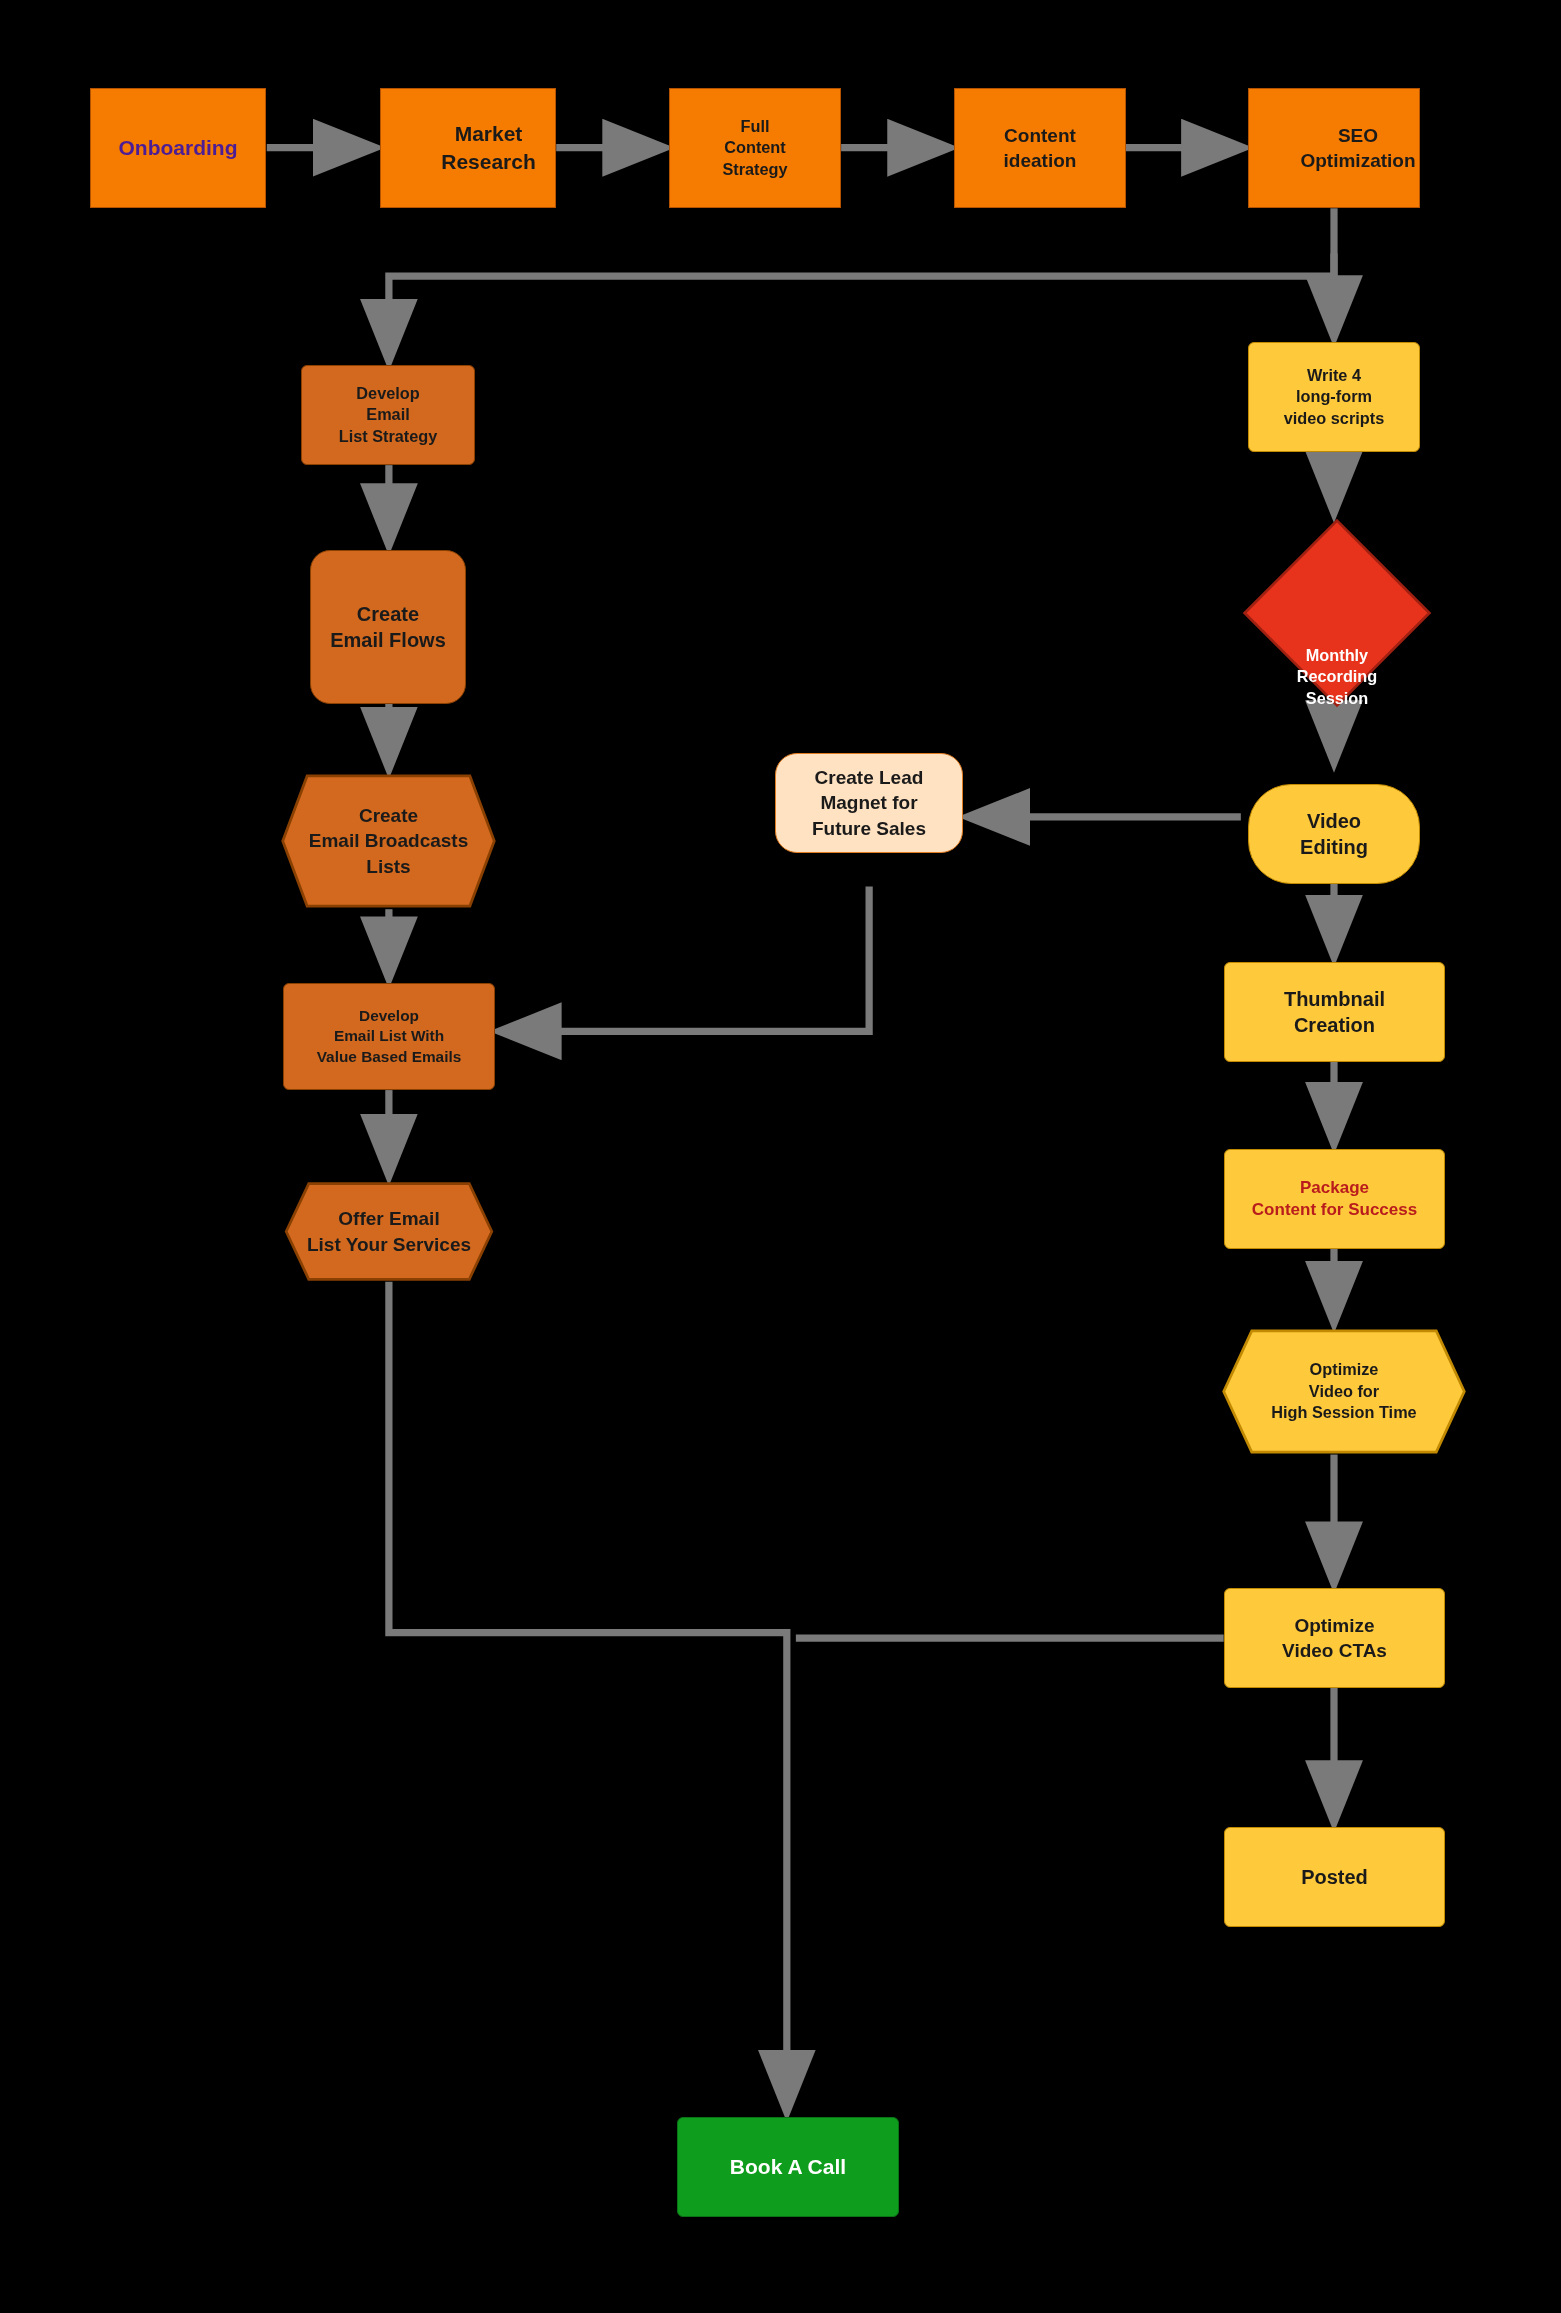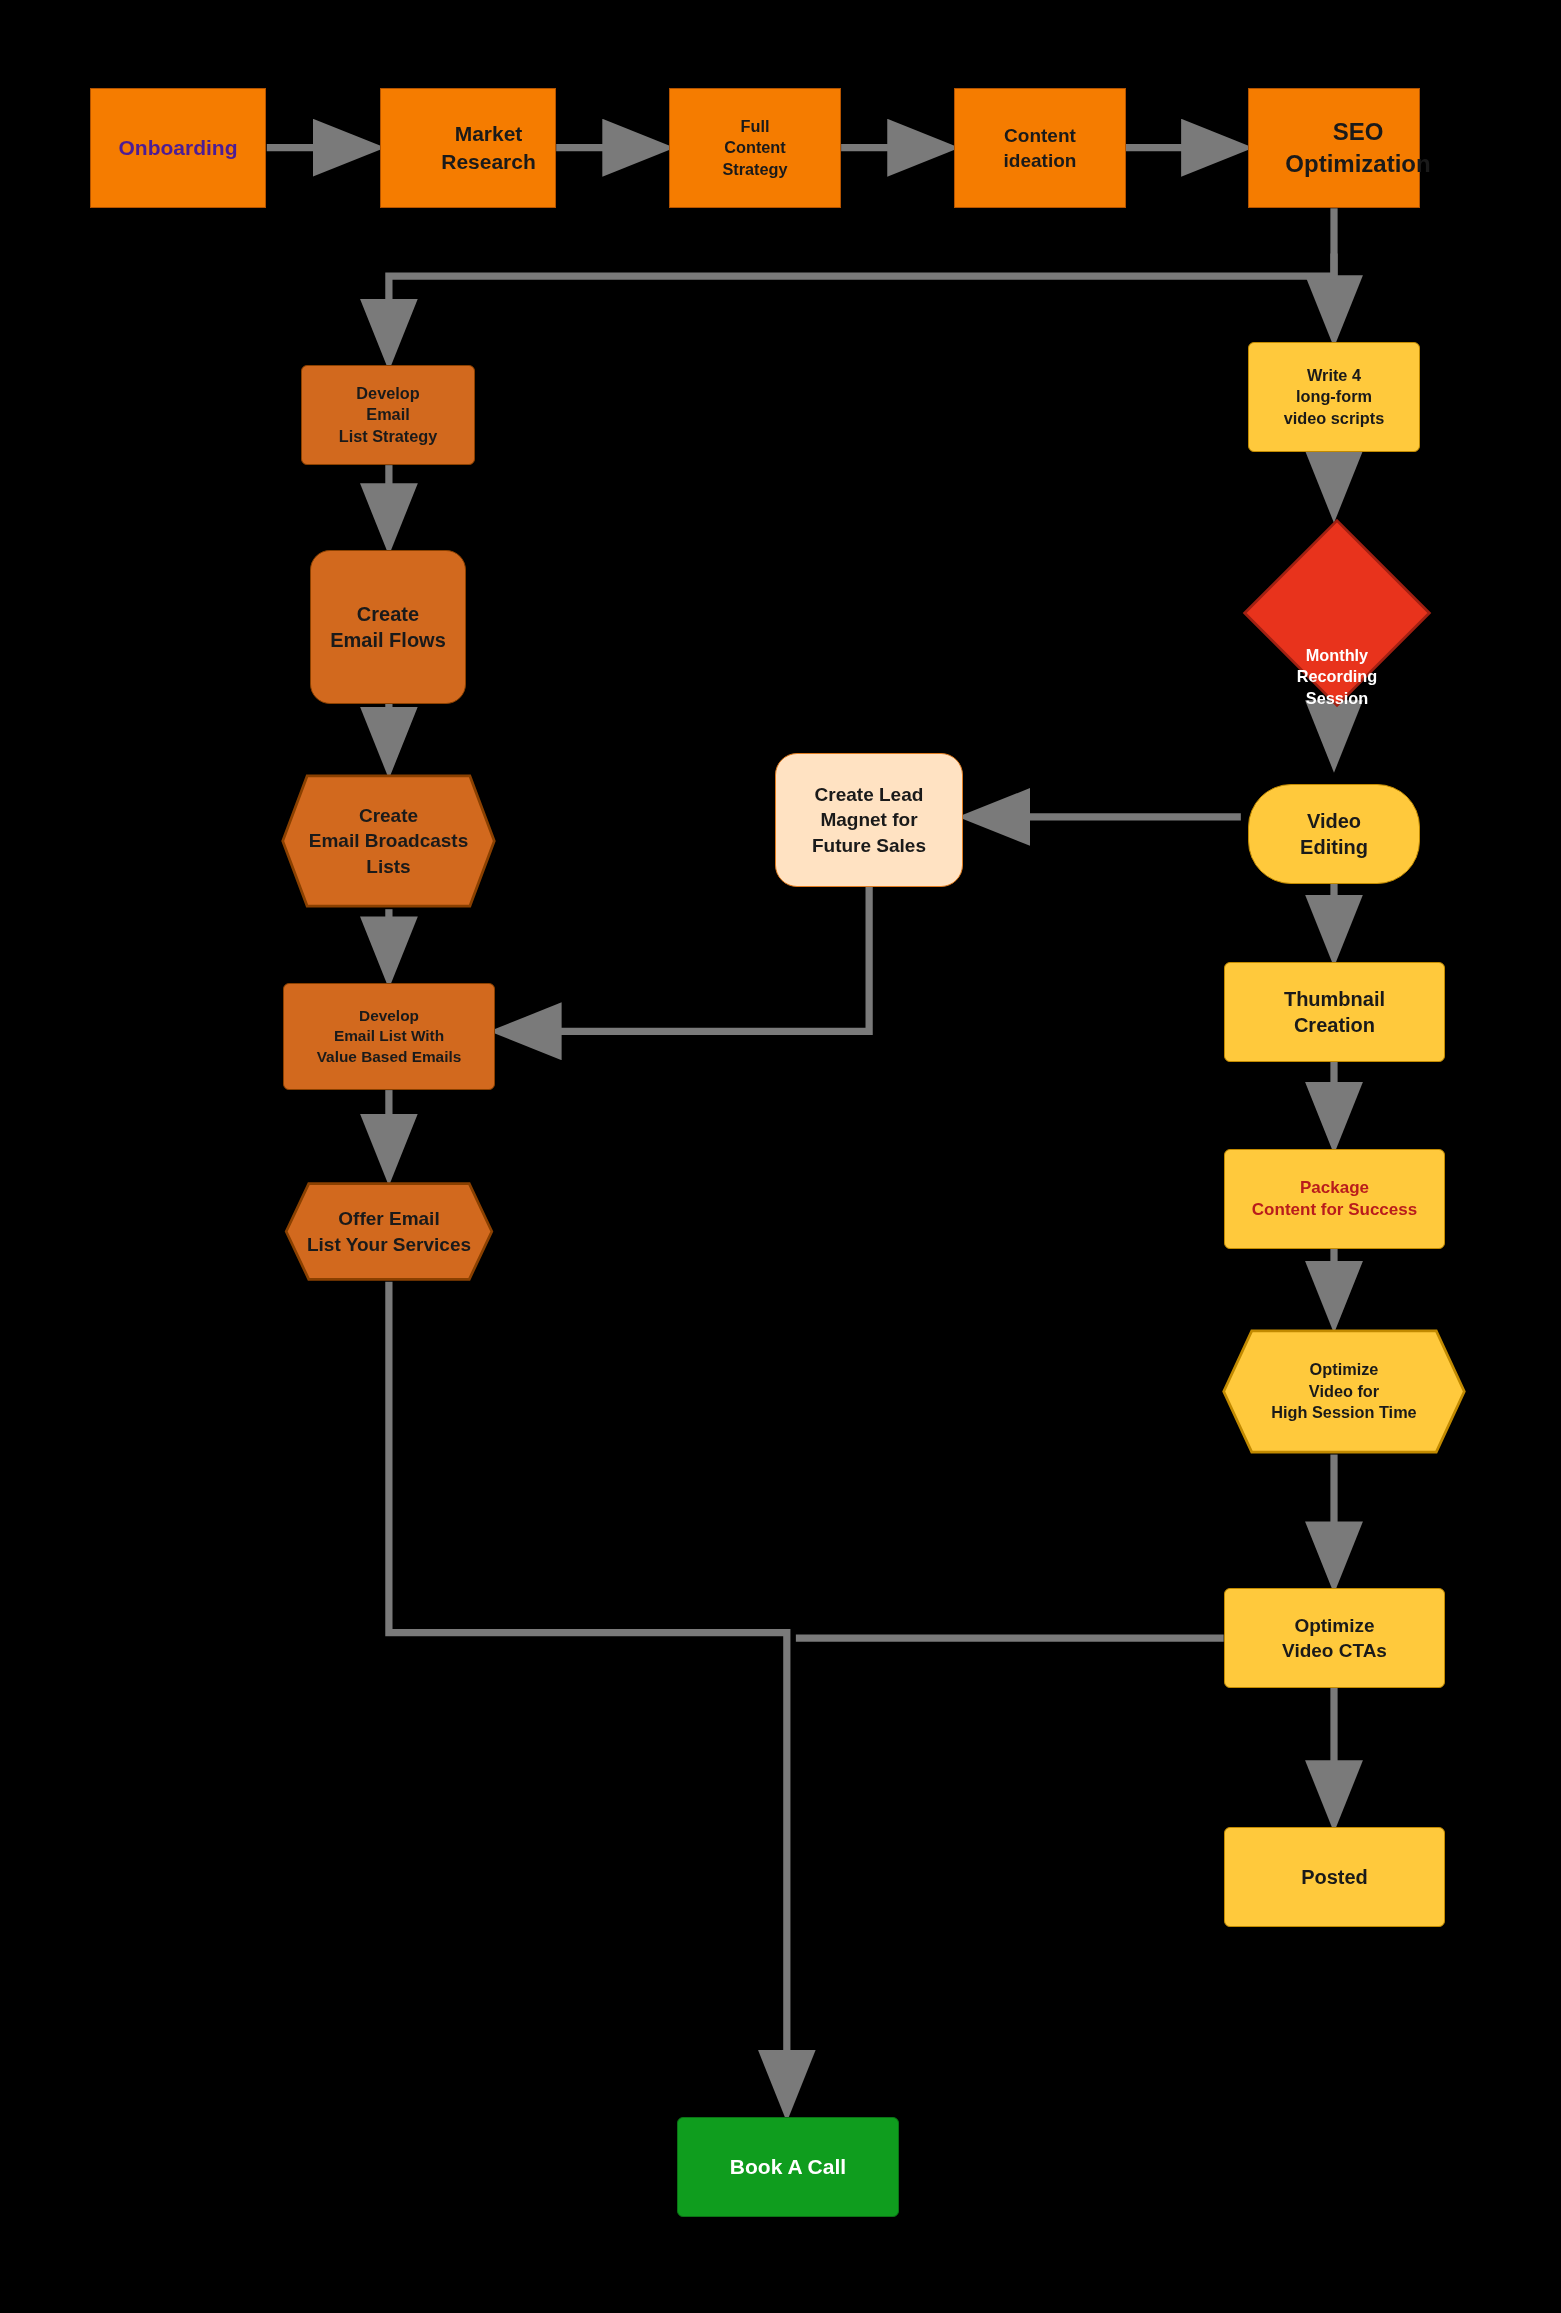--- a/index.html
+++ b/index.html
@@ -108,21 +108,21 @@
   </div>
   <div class="node n-rect" style="left:669px;top:88px;width:172px;height:120px;background:#f57c00;border-color:#b35300;color:#1a1a1a;font-size:16.3px;font-weight:700;">
     <span class="lbl">Full
 Content
 Strategy</span>
   </div>
   <div class="node n-rect" style="left:954px;top:88px;width:172px;height:120px;background:#f57c00;border-color:#b35300;color:#1a1a1a;font-size:19px;font-weight:700;">
     <span class="lbl">Content
 ideation</span>
   </div>
-  <div class="node n-rect" style="left:1248px;top:88px;width:172px;height:120px;background:#f57c00;border-color:#b35300;color:#1a1a1a;font-size:24px;font-weight:700;padding-left:48px;">
+  <div class="node n-rect" style="left:1248px;top:88px;width:172px;height:120px;background:#f57c00;border-color:#b35300;color:#1a1a1a;font-size:19px;font-weight:700;padding-left:48px;">
     <span class="lbl">SEO
 Optimization</span>
   </div>
 
   <div class="node n-round" style="left:1248px;top:342px;width:172px;height:110px;background:#ffc93c;border:1.8px solid #c28a00;color:#1a1a1a;font-size:16.3px;font-weight:700;">
     <span class="lbl">Write 4
 long-form
 video scripts</span>
   </div>
 
@@ -195,21 +195,21 @@
   </div>
 
   <div class="node" style="left:283px;top:1181px;width:212px;height:101px;font-size:19px;font-weight:700;color:#1a1a1a;">
     <svg width="212" height="101" viewBox="0 0 234 112" style="position:absolute;left:0;top:0;">
       <polygon points="28,3 206,3 231,56 206,109 28,109 3,56" fill="#d2691e" stroke="#8a4000" stroke-width="3"></polygon>
     </svg>
     <span class="lbl" style="position:relative;">Offer Email
 List Your Services</span>
   </div>
 
-  <div class="node n-round" style="left:775px;top:753px;width:188px;height:134px;background:#ffe2c2;border:1.8px solid #e07b1f;color:#1a1a1a;font-size:19px;font-weight:700;border-radius:22px;">
+  <div class="node n-round" style="left:775px;top:753px;width:188px;height:100px;background:#ffe2c2;border:1.8px solid #e07b1f;color:#1a1a1a;font-size:19px;font-weight:700;border-radius:22px;">
     <span class="lbl">Create Lead
 Magnet for
 Future Sales</span>
   </div>
 
   <div class="node n-round" style="left:677px;top:2117px;width:222px;height:100px;background:#0f9d1e;border:1.8px solid #0a7315;color:#ffffff;font-size:21px;font-weight:700;">
     <span class="lbl">Book A Call</span>
   </div>
 
 </div>

